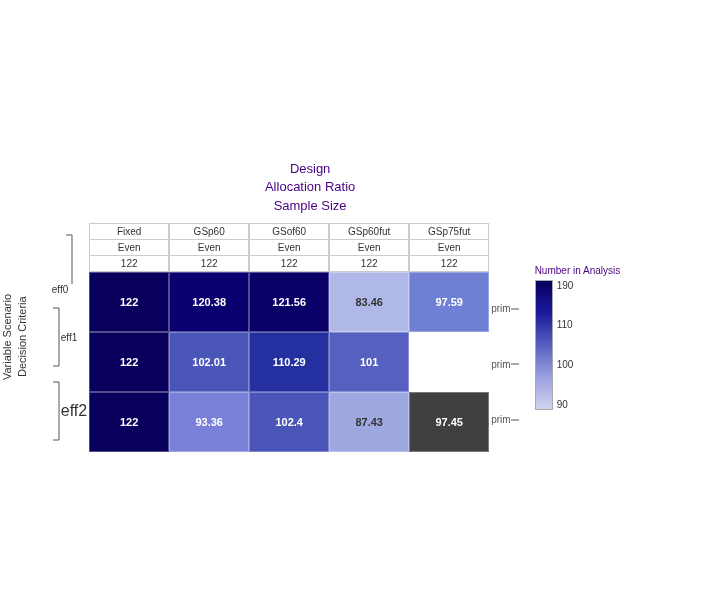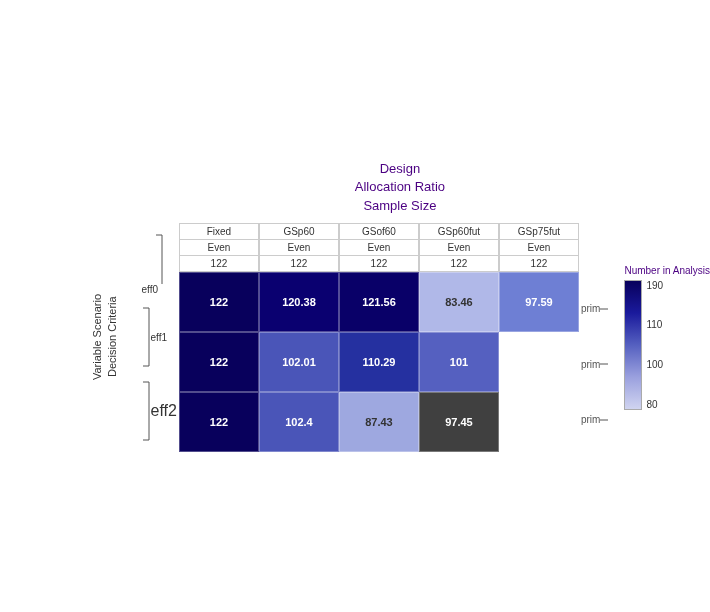--- a/index.html
+++ b/index.html
@@ -10,21 +10,21 @@
       height: 612px;
       overflow: hidden;
       position: relative;
     }
     .page {
       width: 710px;
       height: 612px;
       position: relative;
       display: flex;
       align-items: center;
-      justify-content: flex-end;
+      justify-content: flex-start;
     }
     .chart-container {
       position: relative;
       display: flex;
       flex-direction: column;
       align-items: center;
     }
     .chart-title {
       color: #4B0082;
       font-size: 13px;
@@ -212,20 +212,21 @@
 
           <div class="data-row">
             <div class="data-cell" style="background-color: #08005C;">122</div>
             <div class="data-cell" style="background-color: #4a55b8;">102.01</div>
             <div class="data-cell" style="background-color: #2530a0;">110.29</div>
             <div class="data-cell" style="background-color: #5560c0;">101</div>
           </div>
 
           <div class="data-row">
             <div class="data-cell" style="background-color: #08005C;">122</div>
+            <div class="data-cell" style="background-color: #7880d8;">93.36</div>
             <div class="data-cell" style="background-color: #4a55b8;">102.4</div>
             <div class="data-cell" style="background-color: #9ea8e0; color:#333;">87.43</div>
             <div class="data-cell" style="background-color: #404040;">97.45</div>
           </div>
         </div>
       </div>
 
       <div style="display:flex;flex-direction:column;margin-left:2px;justify-content:space-around;height:220px;padding-top:54px;">
         <div style="height:60px;display:flex;align-items:center;font-size:10px;color:#555;">
           <span>prim</span>
@@ -248,19 +249,19 @@
       </div>
 
       <div class="legend">
         <div class="legend-title">Number in Analysis</div>
         <div class="legend-row">
           <div class="legend-gradient" style="background: linear-gradient(to bottom, #08005C 0%, #1a1a9c 25%, #5560c0 50%, #9aa0de 75%, #d0d4f0 100%);"></div>
           <div class="legend-labels">
             <span>190</span>
             <span>110</span>
             <span>100</span>
-            <span>80</span>
+            <span>90</span>
           </div>
         </div>
       </div>
     </div>
   </div>
 </div>
 
 </body></html>

